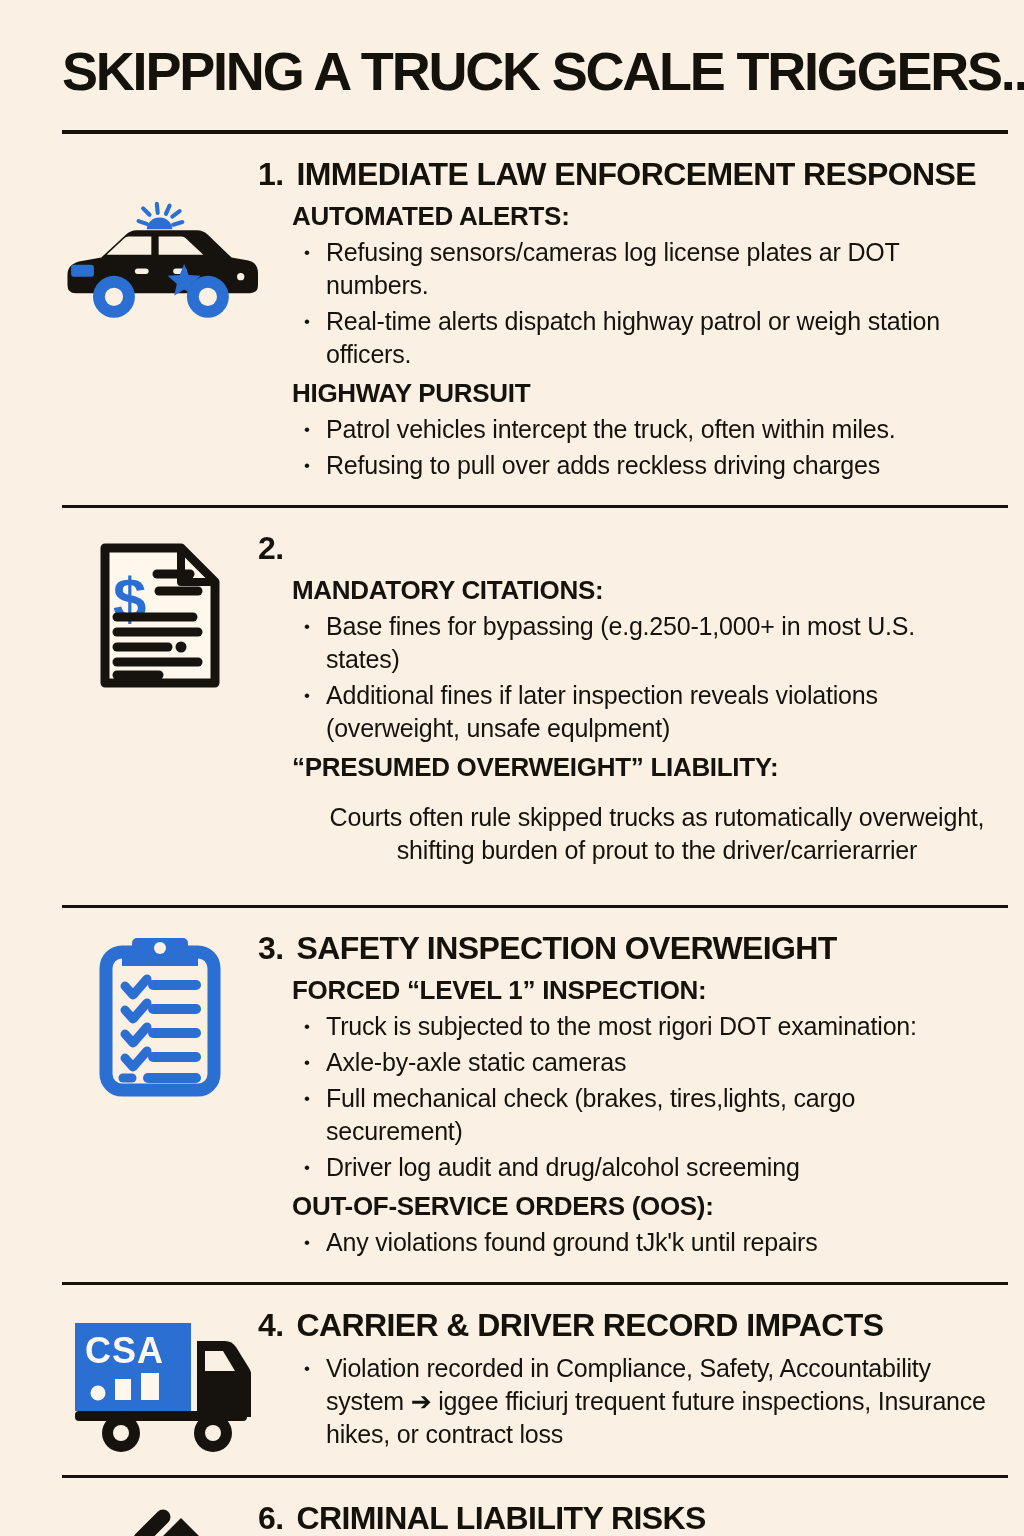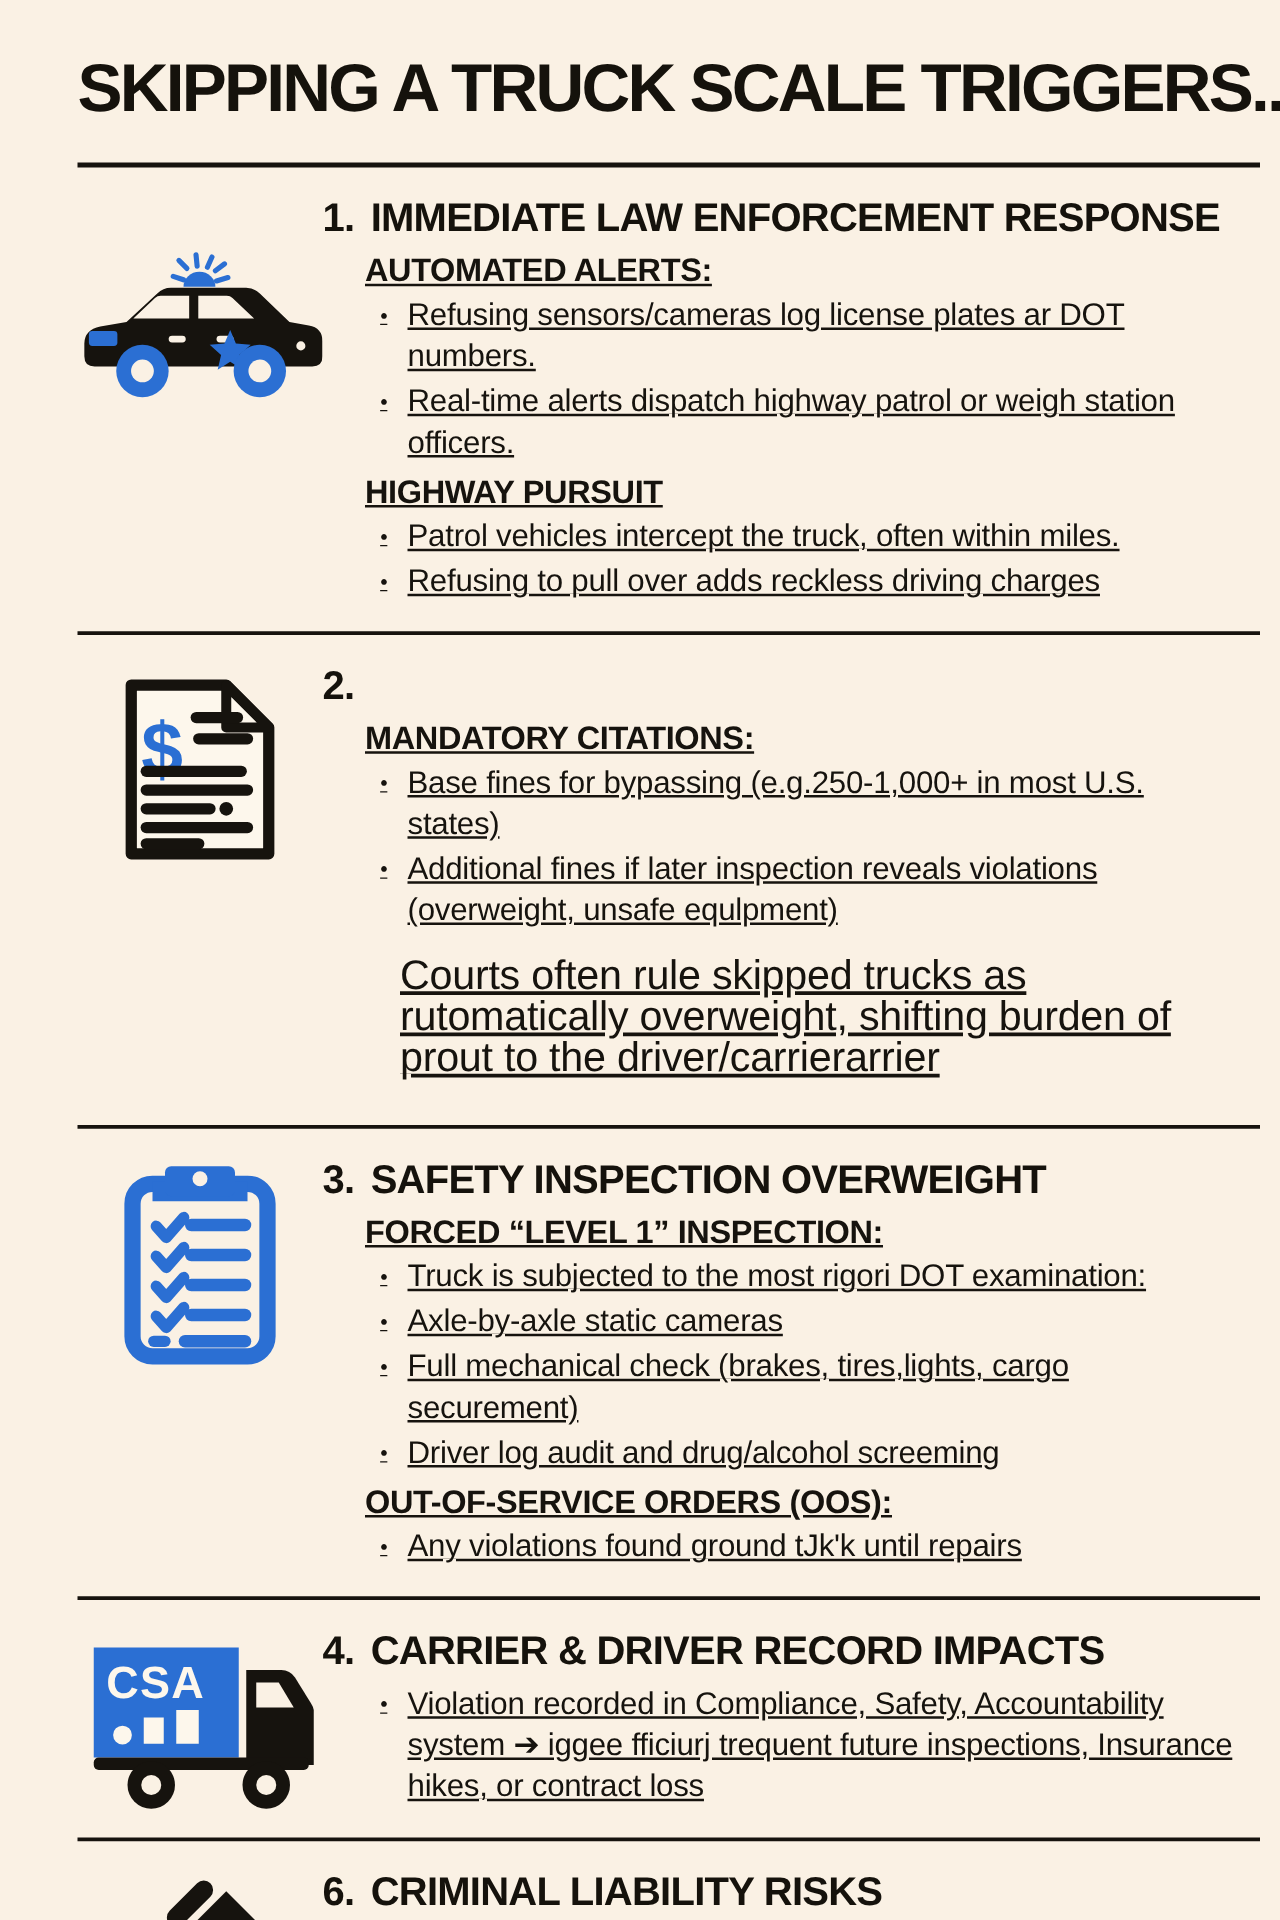--- a/index.html
+++ b/index.html
@@ -39,39 +39,39 @@
   }
   .section + .section{border-top:3px solid #16130e;}
   .icon-col{display:flex;justify-content:center;align-items:flex-start;}
   .sec-content{padding-right:14px;}
   .sec-head{
     display:flex;gap:13px;
     font-size:32px;font-weight:700;letter-spacing:-0.6px;
     margin:4px 0 8px 0;
     color:#15120c;
   }
-  .sec-body{padding-left:34px;text-decoration:underline;}
+  .sec-body{padding-left:34px;}
   .subhead{
     font-size:26px;font-weight:700;letter-spacing:-0.3px;
     margin:7px 0 4px 0;
   }
   .bullet{
     display:flex;
     font-size:25px;line-height:33px;letter-spacing:-0.2px;
     margin:3px 0;
     padding-left:8px;
   }
   .bullet .dot{
     width:14px;flex:0 0 14px;
     font-size:17px;line-height:33px;
     margin-right:12px;text-align:center;
   }
   .para{
-    font-size:33px;line-height:33px;letter-spacing:-0.2px;
-    padding-left:28px;margin:18px 0;
+    font-size:25px;line-height:33px;letter-spacing:-0.2px;
+    padding-left:28px;margin:18px 0;text-align:center;
   }
   
   svg[data-name="police-car-icon"]{margin-top:44px;}
   svg[data-name="dollar-invoice-icon"]{margin-top:12px;}
   svg[data-name="checklist-clipboard-icon"]{margin-top:6px;}
   svg[data-name="csa-truck-icon"]{margin-top:10px;}
   svg[data-name="gavel-icon"]{margin-top:10px;}
 </style>
 </head>
 <body>
@@ -159,20 +159,21 @@
       <div class="sec-body" data-name="section-body">
             <div class="subhead" data-name="subheading">MANDATORY CITATIONS:</div>
             <div class="bullet" data-name="bullet-item">
               <span class="dot" data-name="bullet-dot">•</span>
               <span class="btext" data-name="bullet-text">Base fines for bypassing (e.g.250-1,000+ in most U.S. states)</span>
             </div>
             <div class="bullet" data-name="bullet-item">
               <span class="dot" data-name="bullet-dot">•</span>
               <span class="btext" data-name="bullet-text">Additional fines if later inspection reveals violations (overweight, unsafe equlpment)</span>
             </div>
+            <div class="subhead" data-name="subheading">“PRESUMED OVERWEIGHT” LIABILITY:</div>
             <div class="para" data-name="paragraph">Courts often rule skipped trucks as rutomatically overweight, shifting burden of prout to the driver/carrierarrier</div>
           </div>
     </div>
   </section>
 
   <section class="section" data-name="section-3">
     <div class="icon-col" data-name="section-icon-column">
           <svg data-name="checklist-clipboard-icon" width="128" height="168" viewBox="0 0 128 168" xmlns="http://www.w3.org/2000/svg">
     <rect data-name="board" x="10" y="20" width="108" height="138" rx="16" fill="none" stroke="#2b6fd3" stroke-width="13"></rect>
     <rect data-name="clip-lip" x="26" y="18" width="76" height="16" fill="#2b6fd3"></rect>

